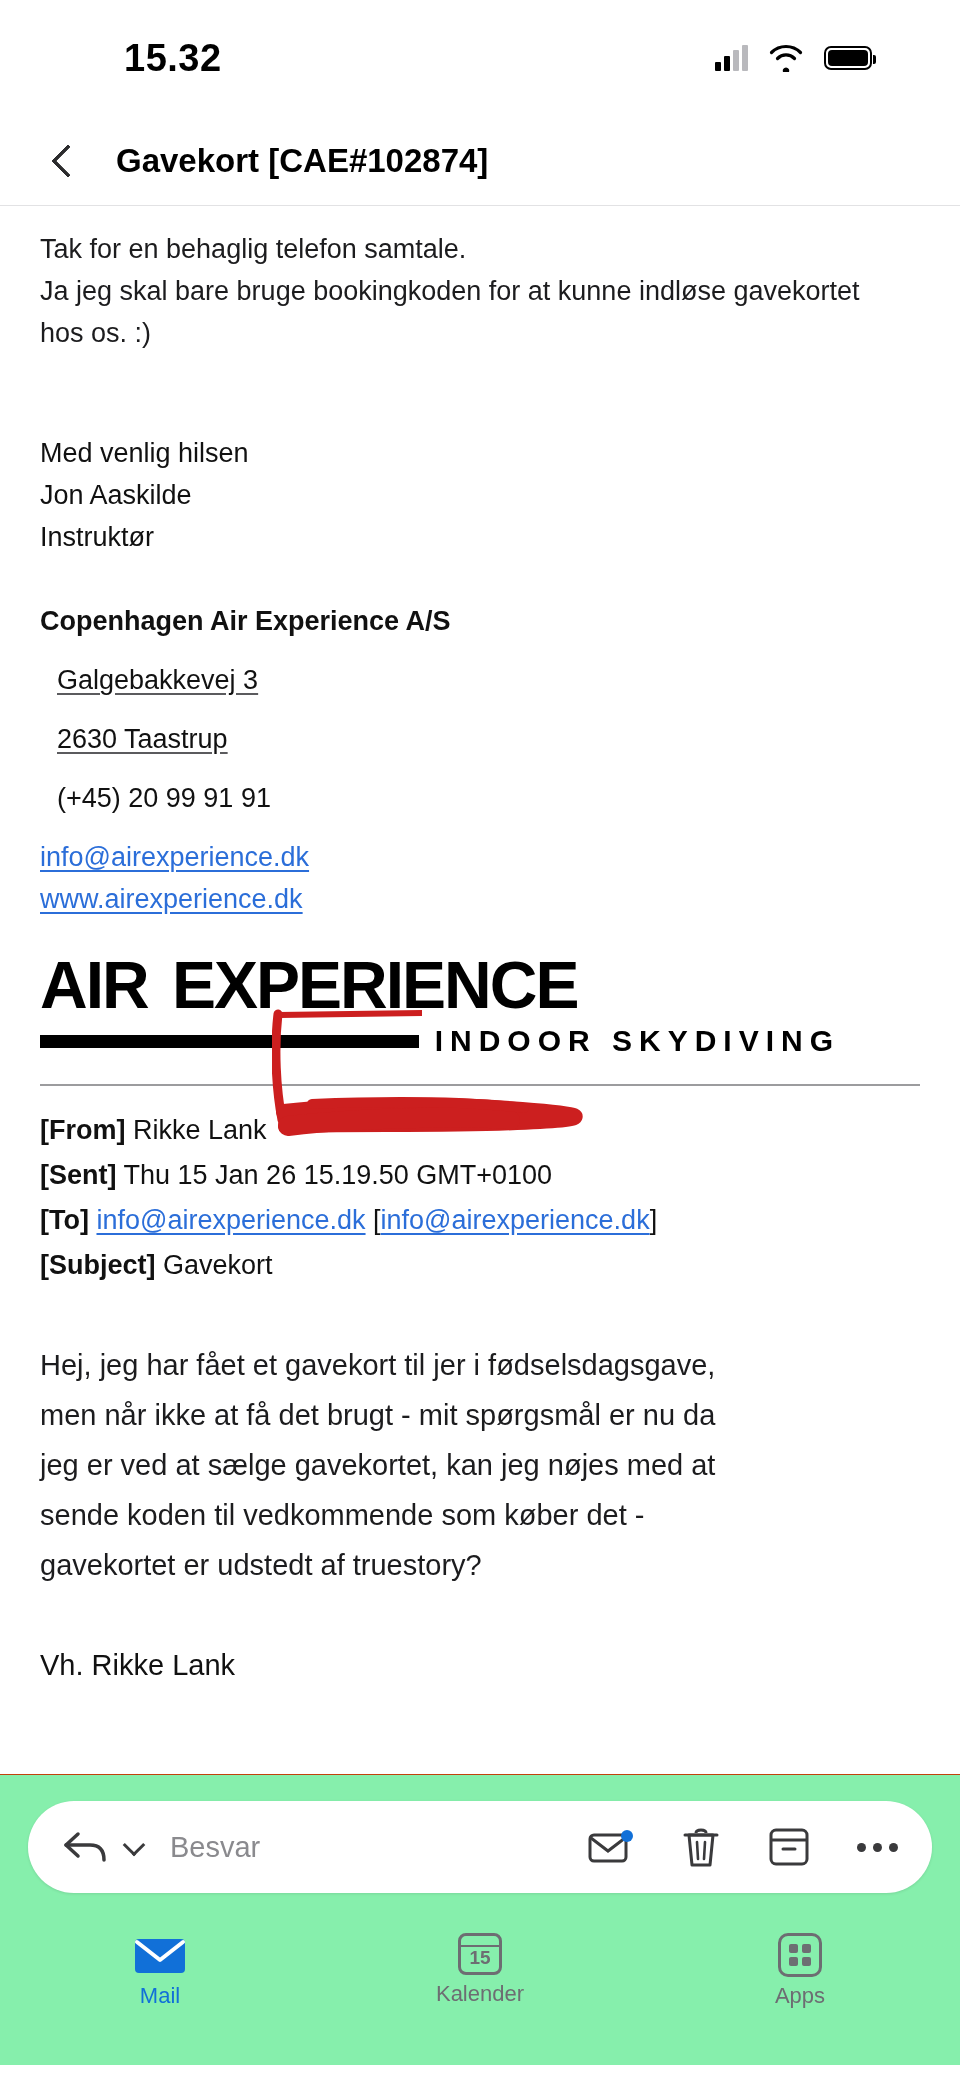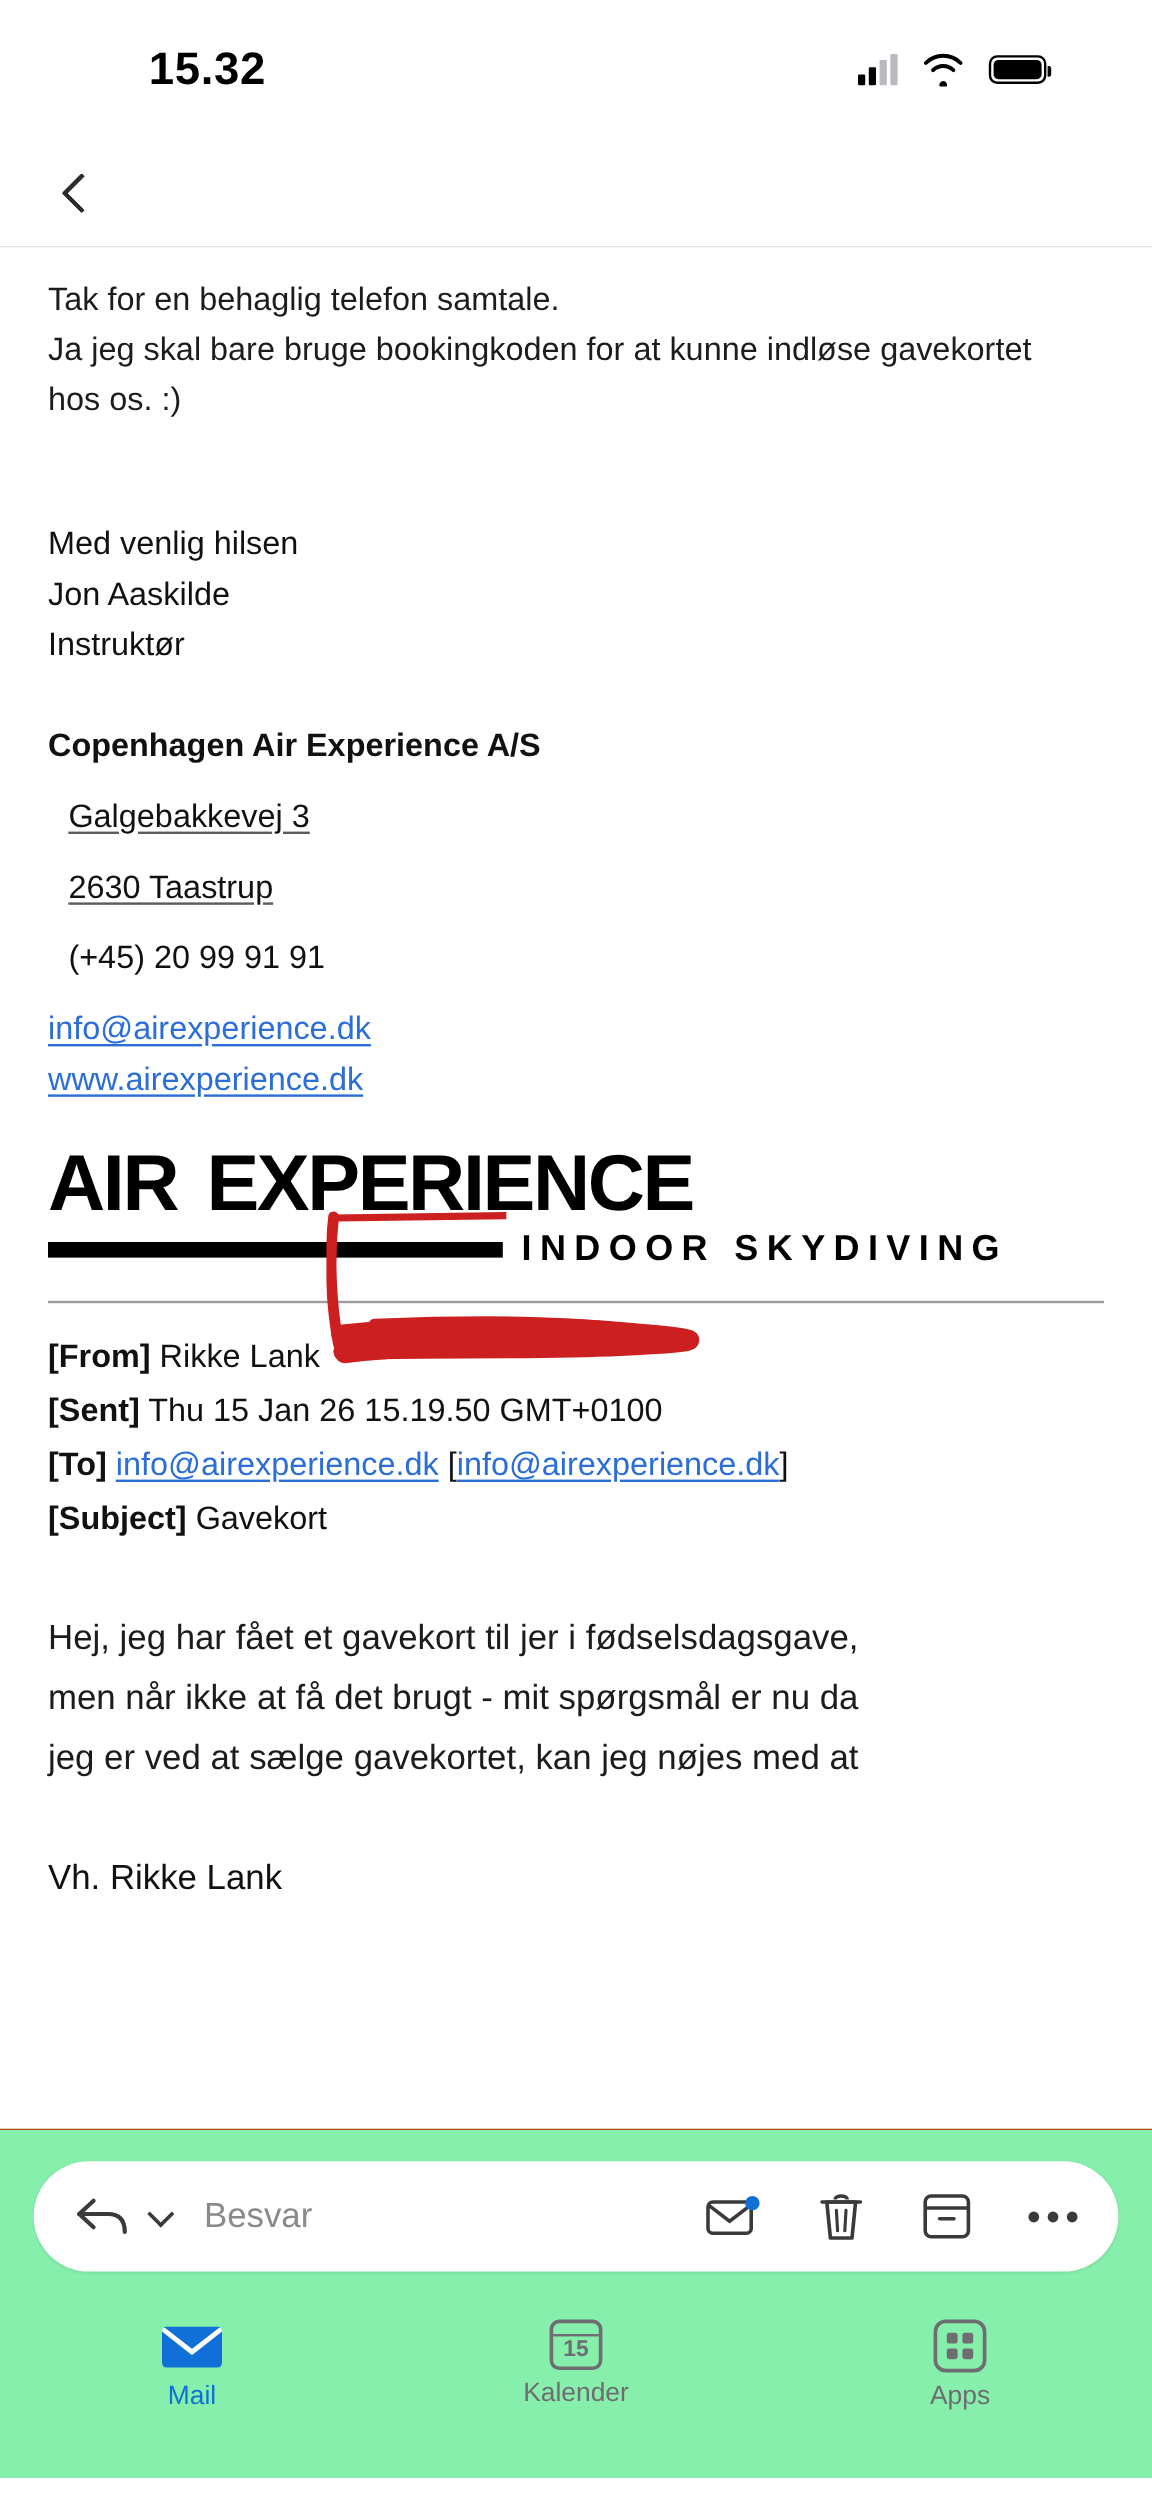--- a/index.html
+++ b/index.html
@@ -395,20 +395,21 @@
       <path d="M5.5 8.5 a20.5 20.5 0 0 1 29 0" stroke="#000" stroke-width="3.2" fill="none" stroke-linecap="round"></path>
     </svg>
     <div class="battery">
         <span></span>
       </div>
   </div>
 </div>
 
 <div class="nav-bar">
   <div class="back-chevron"></div>
+  <div class="nav-title">Gavekort [CAE#102874]</div>
 </div>
 
 <div class="content">
 
   <div class="reply-text">
     <p>Tak for en behaglig telefon samtale.</p>
     <p>Ja jeg skal bare bruge bookingkoden for at kunne indløse gavekortet</p>
     <p>hos os.   :)</p>
   </div>
 
@@ -466,20 +467,22 @@
     <div class="field-row">
       <b>[Subject]</b>
       <span>Gavekort</span>
     </div>
   </div>
 
   <div class="orig-body">
     <p>Hej, jeg har fået et gavekort til jer i fødselsdagsgave,</p>
     <p>men når ikke at få det brugt - mit spørgsmål er nu da</p>
     <p>jeg er ved at sælge gavekortet, kan jeg nøjes med at</p>
+    <p>sende koden til vedkommende som køber det -</p>
+    <p>gavekortet er udstedt af truestory?</p>
   </div>
   <div class="orig-sign">Vh. Rikke Lank</div>
 </div>
 
 <div class="bottom-area">
   <div class="reply-bar">
     <div class="icon-btn">
       <svg width="46" height="34" viewBox="0 0 46 34">
         <path d="M16 4 L4 15 L16 26" stroke="#3a3a3c" stroke-width="3.5" fill="none" stroke-linecap="round" stroke-linejoin="round"></path>
         <path d="M4 15 L28 15 C38 15 42 21 42 30" stroke="#3a3a3c" stroke-width="3.5" fill="none" stroke-linecap="round"></path>

